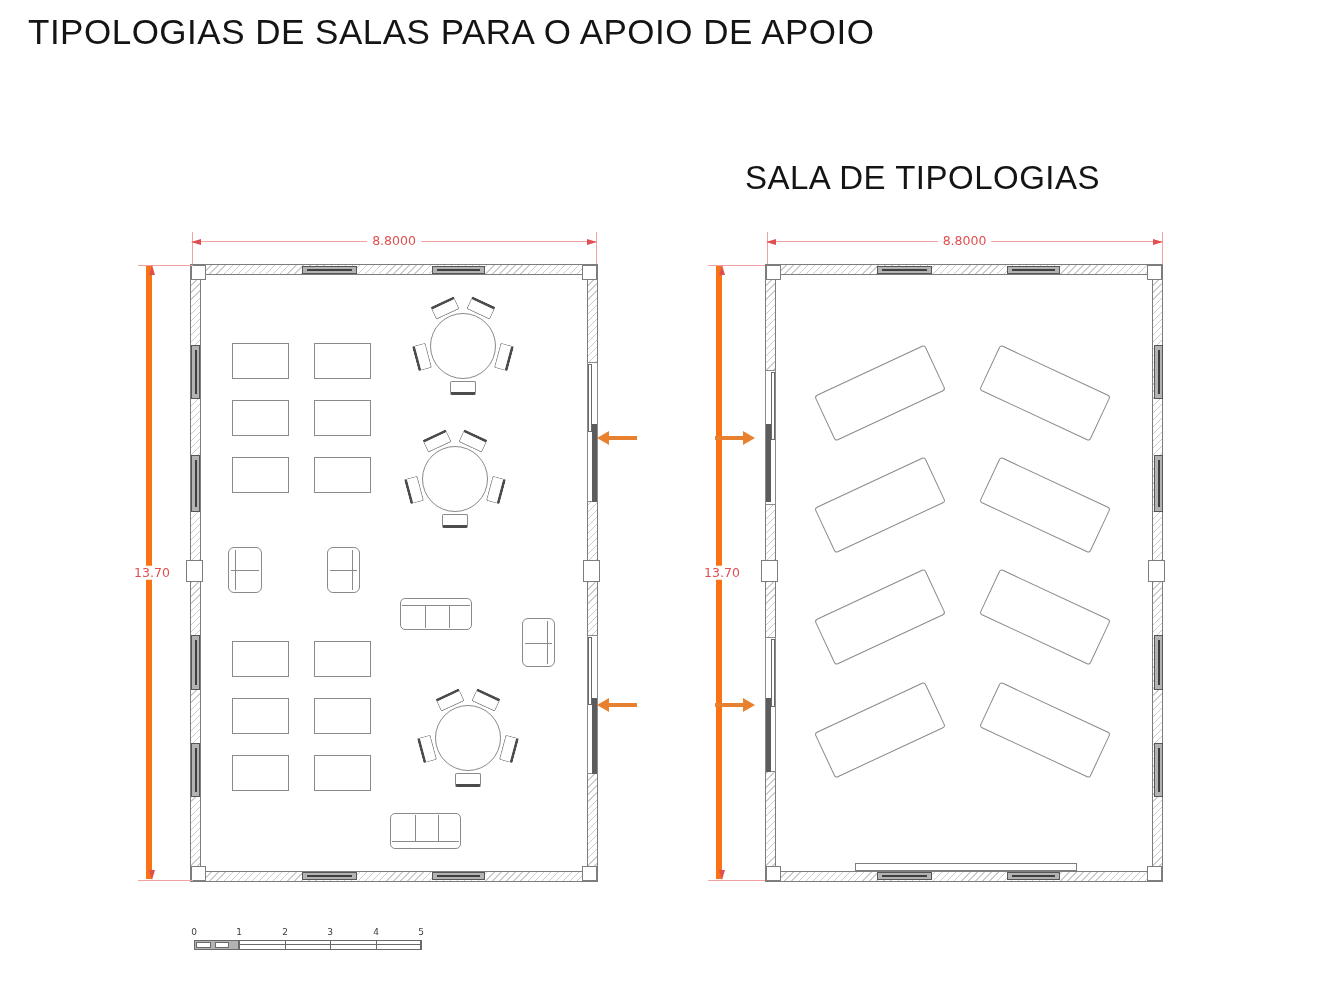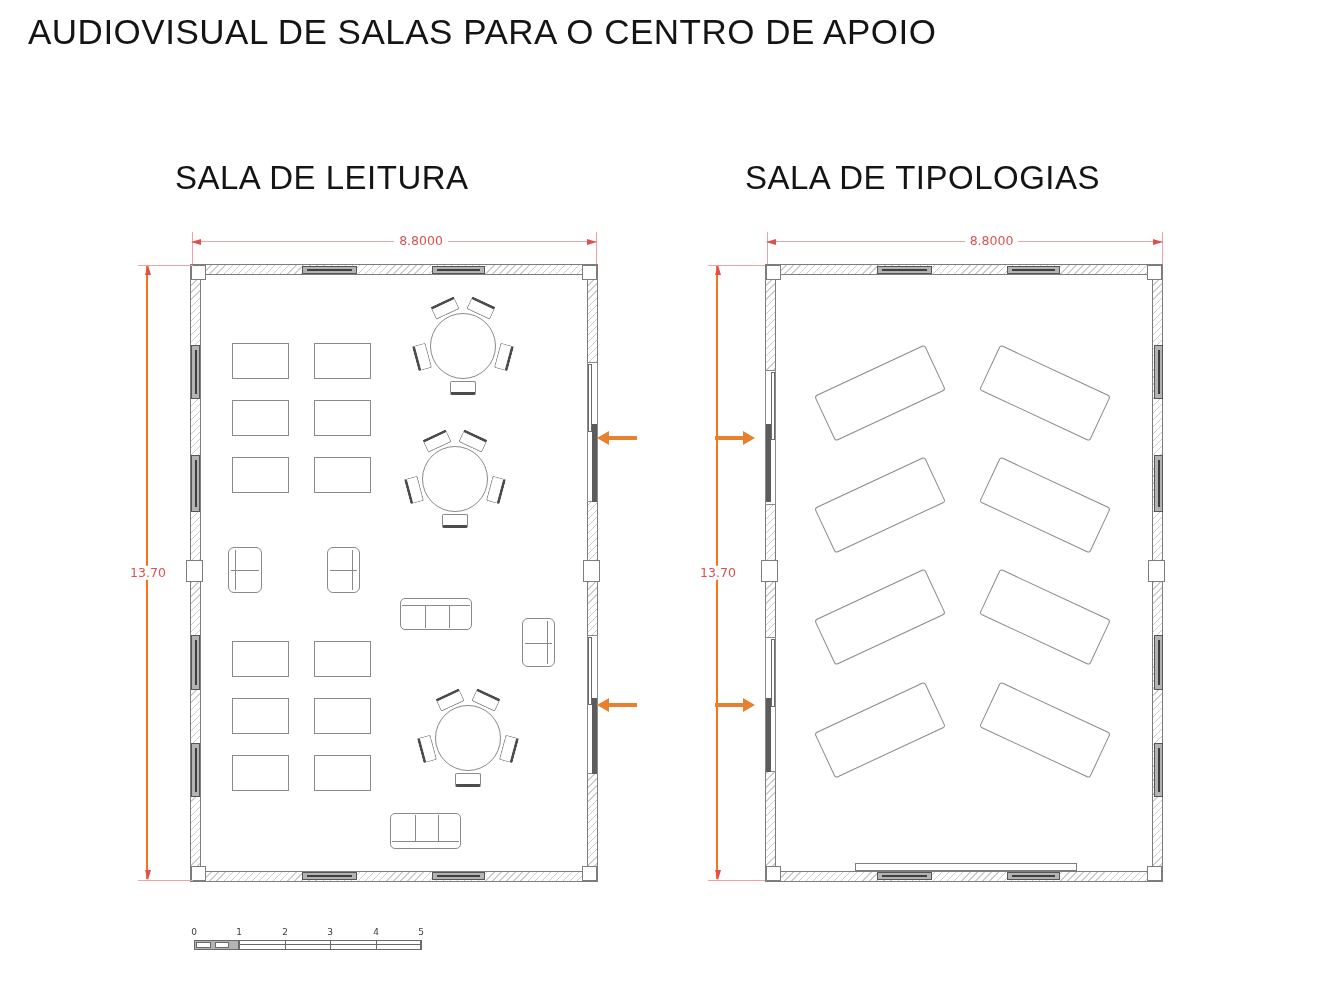--- a/index.html
+++ b/index.html
@@ -29,23 +29,23 @@
   .arm-back.bl{left:6px;} .arm-back.br{right:6px;}
   .arm-div{position:absolute;left:2px;right:2px;top:50%;height:0;border-top:1px solid #8a8a8a;}
   .sofa{background:#fff;border:1px solid #8a8a8a;border-radius:5px;}
   .sofa::before{content:"";position:absolute;left:1px;right:1px;height:0;border-top:1px solid #8a8a8a;}
   .sofa.back-t::before{top:6px;} .sofa.back-b::before{bottom:6px;}
   .sofa-div{position:absolute;width:0;border-left:1px solid #8a8a8a;}
   .sofa.back-t .sofa-div{top:7px;bottom:1px;} .sofa.back-b .sofa-div{top:1px;bottom:7px;}
 
   
   .dimh{position:absolute;height:0;border-top:1px solid #f2a2a2;}
-  .dimv{position:absolute;width:0;border-left:2px solid #f97316;}
+  .dimv{position:absolute;width:0;border-left:6px solid #f97316;}
   .dimlab{position:absolute;background:#fff;color:#e04f4f;font-size:12.5px;line-height:1;padding:1px 5px;white-space:nowrap;font-family:"DejaVu Sans",sans-serif;}
-  .dimh .dimlab{left:50%;top:0;transform:translate(-50%,-55%);margin-left:27px;}
+  .dimh .dimlab{left:50%;top:0;transform:translate(-50%,-55%);}
   .dimv .dimlab{top:50%;left:0;transform:translate(-50%,-50%);}
   .ah{position:absolute;width:0;height:0;}
   .ah.al{left:-1px;top:-3px;border:3px solid transparent;border-right:10px solid #e04f4f;border-left:none;}
   .ah.ar{right:-1px;top:-3px;border:3px solid transparent;border-left:10px solid #e04f4f;border-right:none;}
   .ah.au{top:-1px;left:-3px;border-left:3px solid transparent;border-right:3px solid transparent;border-bottom:10px solid #e04f4f;}
   .ah.ad{bottom:-1px;left:-3px;border-left:3px solid transparent;border-right:3px solid transparent;border-top:10px solid #e04f4f;}
   .extv{position:absolute;width:0;border-left:1px solid #f2a2a2;}
   .exth{position:absolute;height:0;border-top:1px solid #f2a2a2;}
 
   
@@ -65,22 +65,21 @@
   .sb-box.b1{left:2px;width:15px;} .sb-box.b2{left:21px;width:14px;}
   .sb-mid{position:absolute;left:45px;top:18px;width:182px;height:0;border-top:1px solid #6a6a6a;}
   .sb-tick{position:absolute;top:14px;width:0;height:10px;border-left:1px solid #6a6a6a;}
   .sb-lab{position:absolute;top:1px;transform:translateX(-50%);font-size:9px;color:#3c3c3c;font-family:"DejaVu Sans",sans-serif;}
 </style>
 </head>
 <body>
 
 <div class="canvas">
 
-  <div class="title">AUDIOVISUAL DE SALAS PARA O CENTRO DE APOIO</div>
-  <div class="room-label" style="left:175px">SALA DE LEITURA</div>
+  <div class="title">TIPOLOGIAS DE SALAS PARA O APOIO DE APOIO</div>
   <div class="room-label" style="left:745px">SALA DE TIPOLOGIAS</div>
 
   <div id="fp">
       <div class="s wallh" style="left: 190px; top: 264px; width: 408px; height: 11px;"></div>
       <div class="s wallh" style="left: 190px; top: 871px; width: 408px; height: 11px;"></div>
       <div class="s wallv" style="left: 190px; top: 264px; width: 11px; height: 618px;"></div>
       <div class="s wallv" style="left: 587px; top: 264px; width: 11px; height: 618px;"></div>
       <div class="s col" style="left: 191px; top: 265px; width: 15px; height: 15px;"></div>
       <div class="s col" style="left: 582px; top: 265px; width: 15px; height: 15px;"></div>
       <div class="s col" style="left: 191px; top: 866px; width: 15px; height: 15px;"></div>

